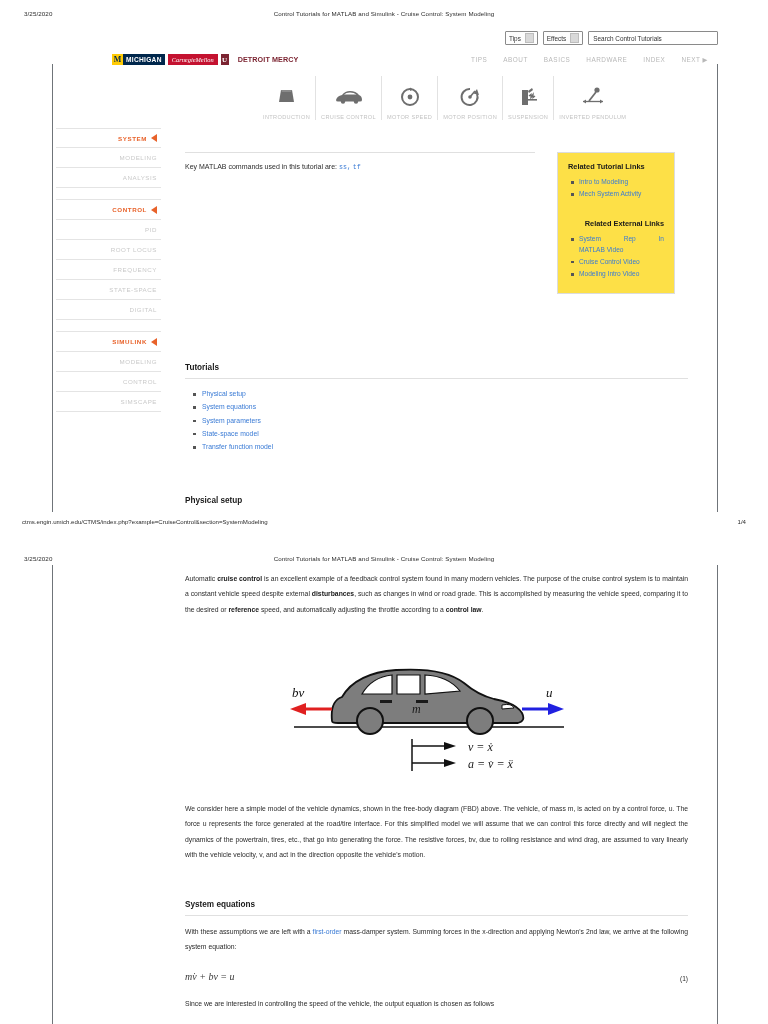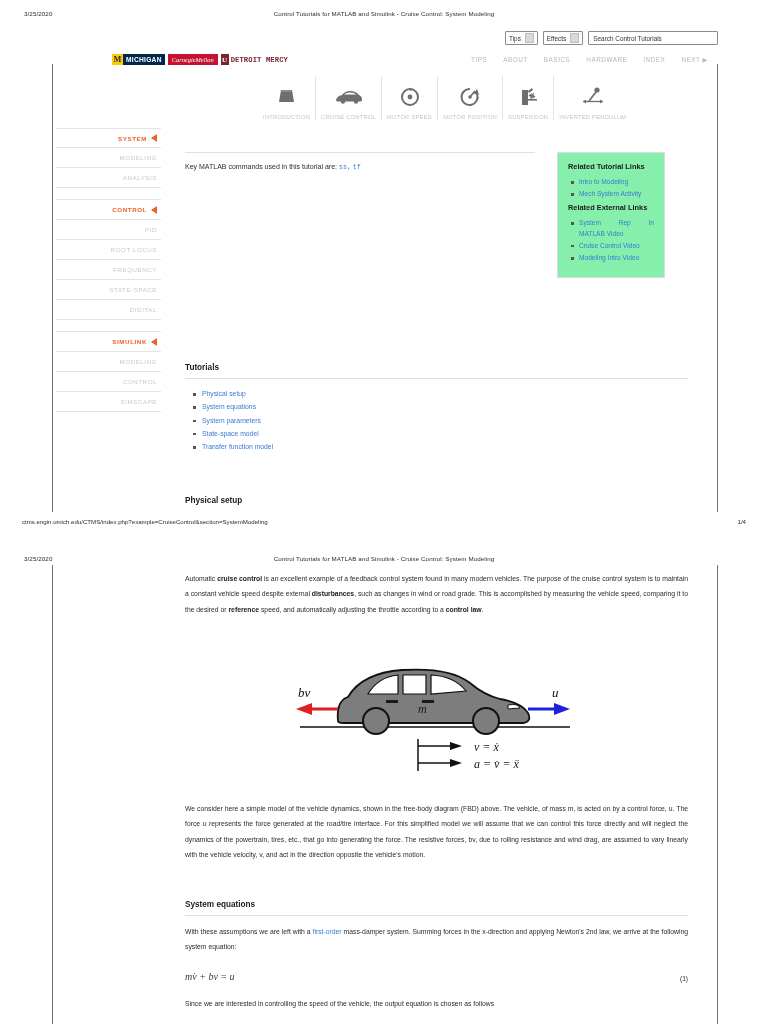--- a/index.html
+++ b/index.html
@@ -69,22 +69,22 @@
     background:#c41230;color:#fff;font-size:6.4px;height:11px;
     display:flex;align-items:center;padding:0 4px;
     font-family:"Liberation Serif",serif;font-style:italic;
   }
   .lg-dm-mark{
     background:#7b2431;color:#fff;font-size:7px;width:8px;height:11px;
     display:flex;align-items:center;justify-content:center;
     font-family:"Liberation Serif",serif;font-weight:bold;
   }
   .lg-dm-word{
-    color:#7b2431;font-size:7.2px;font-family:Liberation Mono, monospace;
-    font-weight:bold;padding-left:2px;letter-spacing:.1px;
+    color:#7b2431;font-size:7.2px;font-family:Liberation Sans, sans-serif;
+    font-weight:bold;padding-left:9px;letter-spacing:.1px;
   }
 
   
   .topnav{position:absolute;right:60px;top:56px;display:flex;gap:16px;}
   .topnav span{font-size:6.4px;color:#b8b8b8;letter-spacing:.5px;}
 
   
   .iconnav{position:absolute;left:258px;top:76px;display:flex;}
   .iconcell{
     display:flex;flex-direction:column;align-items:center;justify-content:flex-end;
@@ -116,25 +116,25 @@
   .main{position:absolute;left:185px;top:140px;width:350px;}
   .h1{
     font-size:14.5px;color:#e8622a;font-weight:bold;margin:0;letter-spacing:-.1px;
   }
   .rule{height:1px;background:#e0e0e0;margin:12px 0 9px 0;}
   .kv{font-size:7px;color:#2b2b2b;line-height:1.5;}
   .kv .cmd{color:#3a7bd5;font-family:"Liberation Mono",monospace;font-size:6.6px;}
 
   
   .related{
-    position:absolute;left:557px;top:152px;width:108px;
-    border:1px solid #dcdcdc;background:#86efac;padding:9px 10px 12px 10px;box-sizing:border-box;
+    position:absolute;left:557px;top:152px;width:118px;
+    border:1px solid #dcdcdc;background:#fde047;padding:9px 10px 12px 10px;box-sizing:border-box;
   }
   .related h3{margin:0 0 6px 0;font-size:7.4px;color:#1a1a1a;font-weight:bold;}
-  .related h3.second{margin-top:4px;}
+  .related h3.second{margin-top:20px;text-align:right;}
   .related ul{margin:0;padding:0 0 0 11px;list-style:none;}
   .related li{
     position:relative;font-size:6.6px;line-height:1.55;color:#3a7bd5;margin-bottom:2px;
   }
   .related li:before{
     content:"";position:absolute;left:-8px;top:4px;width:2.5px;height:2.5px;background:#555;
   }
   .related li .justify{
     display:flex;justify-content:space-between;width:100%;
   }
@@ -152,21 +152,21 @@
 
   
   .p2{position:absolute;left:185px;width:503px;}
   .para{
     font-size:6.8px;line-height:2.25;color:#2b2b2b;text-align:justify;margin:0;
   }
   .para b{font-weight:bold;color:#1a1a1a;}
   .para a{color:#3a7bd5;text-decoration:none;}
 
   
-  .fig{position:absolute;left:270px;top:651px;width:322px;height:128px;}
+  .fig{position:absolute;left:264px;top:651px;width:322px;height:128px;}
 
   .eq{
     font-family:"Liberation Serif",serif;font-style:italic;
     font-size:10px;color:#3a3a3a;position:relative;
   }
   .eqno{position:absolute;right:0;top:4px;font-size:6.6px;font-style:normal;color:#2b2b2b;
         font-family:"Liberation Sans",sans-serif;}
 </style>
 </head>
 <body>

